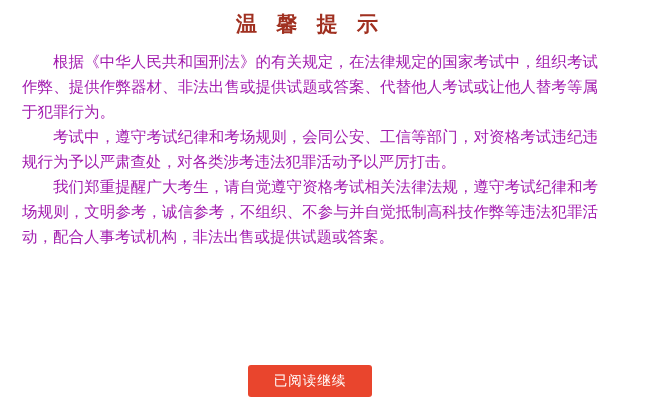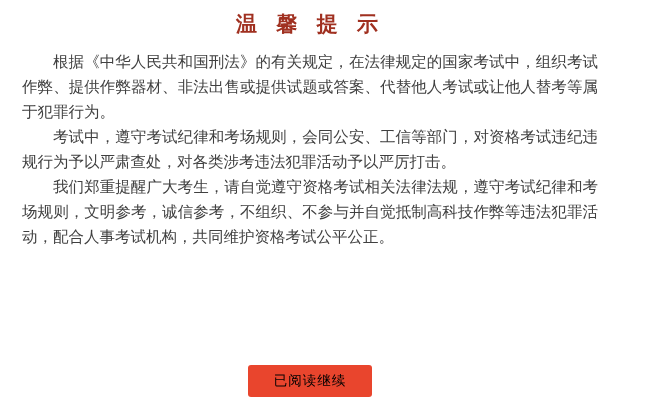--- a/index.html
+++ b/index.html
@@ -33,52 +33,52 @@
   .body-text {
     padding: 8px 22px 0 22px;
   }
   .para {
     font-size: 15.5px;
     line-height: 25px;
     text-indent: 2em;
     margin: 0 0 0 0;
     text-align: justify;
     text-justify: inter-ideograph;
-    color: #404040;
+    color: #a21caf;
   }
   .btn-row {
     position: absolute;
     left: 0;
     right: 0;
     bottom: 10px;
     text-align: center;
   }
   .confirm-btn {
     display: inline-block;
     background: #e9452d;
-    color: #000000;
+    color: #ffffff;
     font-size: 13.5px;
     border: none;
     border-radius: 3px;
     padding: 7px 26px;
     cursor: pointer;
     font-family: "DejaVu Sans", "Liberation Sans", sans-serif;
     letter-spacing: 1px;
   }
 </style>
 </head>
 <body>
 
 <div class="page">
 
   <div class="title">温 馨 提 示</div>
 
   <div class="body-text">
     <p class="para">根据《中华人民共和国刑法》的有关规定，在法律规定的国家考试中，组织考试作弊、提供作弊器材、非法出售或提供试题或答案、代替他人考试或让他人替考等属于犯罪行为。</p>
     <p class="para">考试中，遵守考试纪律和考场规则，会同公安、工信等部门，对资格考试违纪违规行为予以严肃查处，对各类涉考违法犯罪活动予以严厉打击。</p>
-    <p class="para">我们郑重提醒广大考生，请自觉遵守资格考试相关法律法规，遵守考试纪律和考场规则，文明参考，诚信参考，不组织、不参与并自觉抵制高科技作弊等违法犯罪活动，配合人事考试机构，共同维护资格考试公平公正。</p>
+    <p class="para">我们郑重提醒广大考生，请自觉遵守资格考试相关法律法规，遵守考试纪律和考场规则，文明参考，诚信参考，不组织、不参与并自觉抵制高科技作弊等违法犯罪活动，配合人事考试机构，非法出售或提供试题或答案。</p>
   </div>
 
   <div class="btn-row">
     <button class="confirm-btn">已阅读继续</button>
   </div>
 
 </div>
 
 </body></html>

